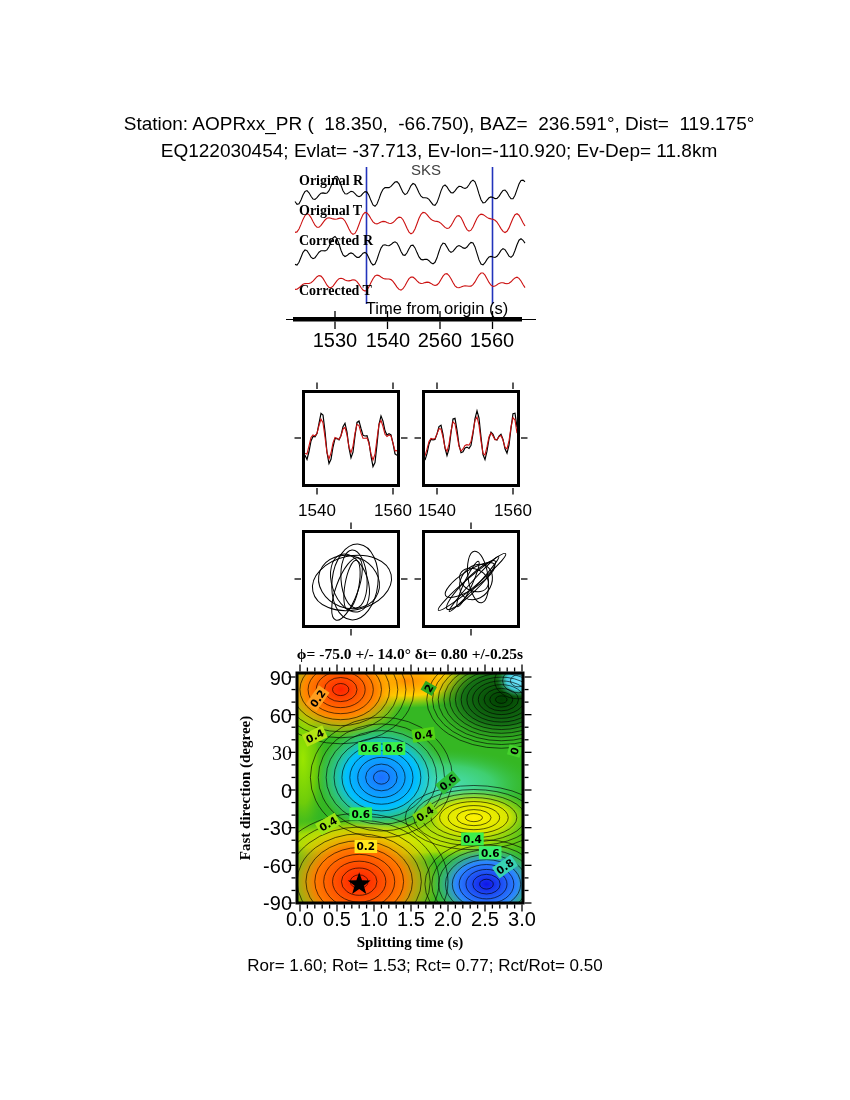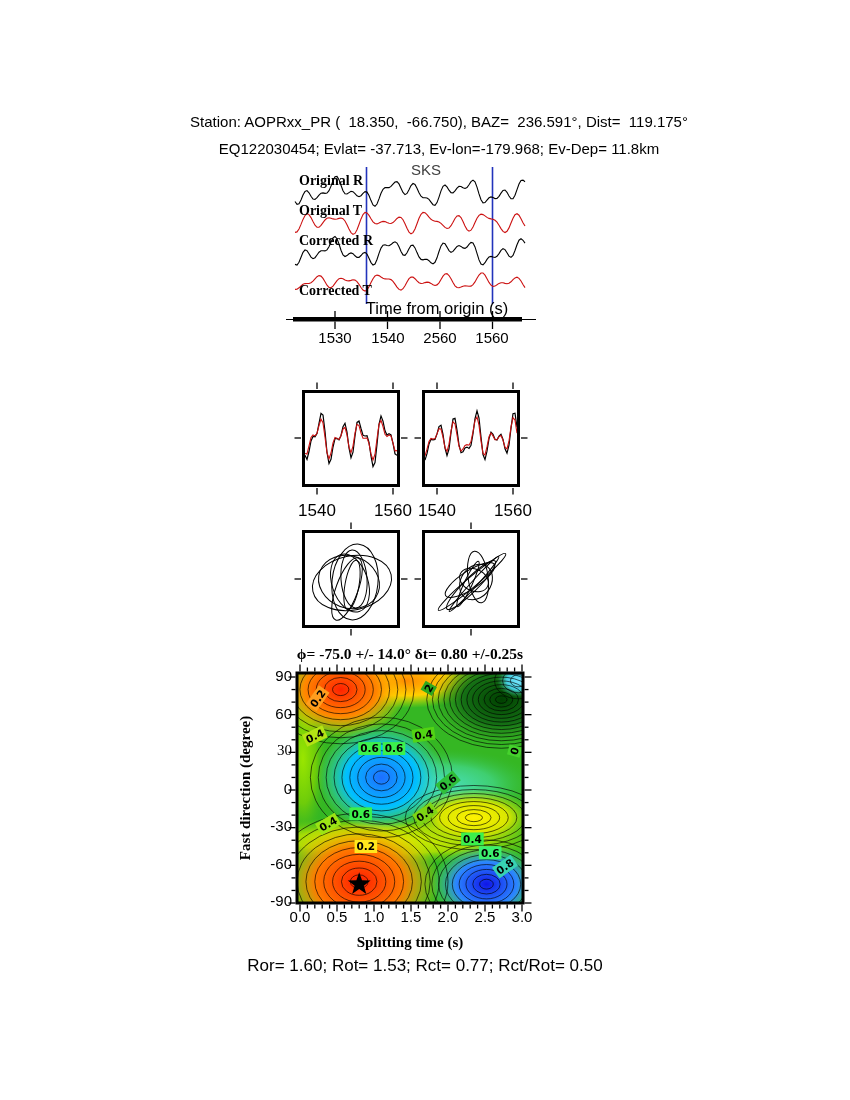--- a/index.html
+++ b/index.html
@@ -2,24 +2,24 @@
 <html><head>
 <meta charset="utf-8">
 <style>
   html,body{margin:0;padding:0;background:#fff;}
   .page{position:relative;width:850px;height:1100px;background:#ffffff;overflow:hidden;
         font-family:"Liberation Sans",sans-serif;color:#000;}
   .abs{position:absolute;}
   .ctr{text-align:center;}
   .pre{white-space:pre;}
   .serifb{font-family:"Liberation Serif",serif;font-weight:bold;}
-  .hdr{left:0;right:0;font-size:15px;margin-left:28px;}
+  .hdr{left:0;right:0;font-size:19px;margin-left:28px;}
   .tracelab{font-size:14px;}
   .phase{color:#404040;font-size:15px;}
-  .num{font-size:15px;}
+  .num{font-size:20px;}
   .numsm{font-size:17px;}
   svg{position:absolute;left:0;top:0;}
 </style>
 </head>
 <body>
 <div class="page">
 
 <svg id="gfx" width="850" height="1100">
       <g>
         <line x1="366.5" y1="167" x2="366.5" y2="304" stroke="#2233bb" stroke-width="1.6"></line>
@@ -393,21 +393,21 @@
         <line x1="295.5" y1="702.112" x2="291.5" y2="702.112" stroke="#000" stroke-width="1.3"></line>
         <line x1="524.5" y1="702.112" x2="528.5" y2="702.112" stroke="#000" stroke-width="1.3"></line>
         <line x1="295.5" y1="689.556" x2="291.5" y2="689.556" stroke="#000" stroke-width="1.3"></line>
         <line x1="524.5" y1="689.556" x2="528.5" y2="689.556" stroke="#000" stroke-width="1.3"></line>
         <line x1="295.5" y1="677" x2="288.5" y2="677" stroke="#000" stroke-width="1.3"></line>
         <line x1="524.5" y1="677" x2="531.5" y2="677" stroke="#000" stroke-width="1.3"></line>
       </g>
     </svg>
 
 <div class="abs hdr ctr pre" style="top:113px;">Station: AOPRxx_PR (  18.350,  -66.750), BAZ=  236.591°, Dist=  119.175°</div>
-<div class="abs hdr ctr pre" style="top:140px;">EQ122030454; Evlat= -37.713, Ev-lon=-179.968; Ev-Dep= 11.8km</div>
+<div class="abs hdr ctr pre" style="top:140px;">EQ122030454; Evlat= -37.713, Ev-lon=-110.920; Ev-Dep= 11.8km</div>
 
 <span class="abs phase" style="left:411px;top:161px;">SKS</span>
 <div class="abs serifb tracelab" style="left:299px;top:173px;">Original R</div>
 <div class="abs serifb tracelab" style="left:299px;top:203px;">Original T</div>
 <div class="abs serifb tracelab" style="left:299px;top:233px;">Corrected R</div>
 <div class="abs serifb tracelab" style="left:299px;top:263px;margin-top:20px;">Corrected T</div>
 <div class="abs ctr" style="left:337px;width:200px;top:299px;font-size:16.5px;white-space:nowrap;">Time from origin (s)</div>
 <span class="abs ctr num" style="left:307px;width:56px;top:329px;">1530</span>
 <span class="abs ctr num" style="left:360px;width:56px;top:329px;">1540</span>
 <span class="abs ctr num" style="left:412px;width:56px;top:329px;">2560</span>

